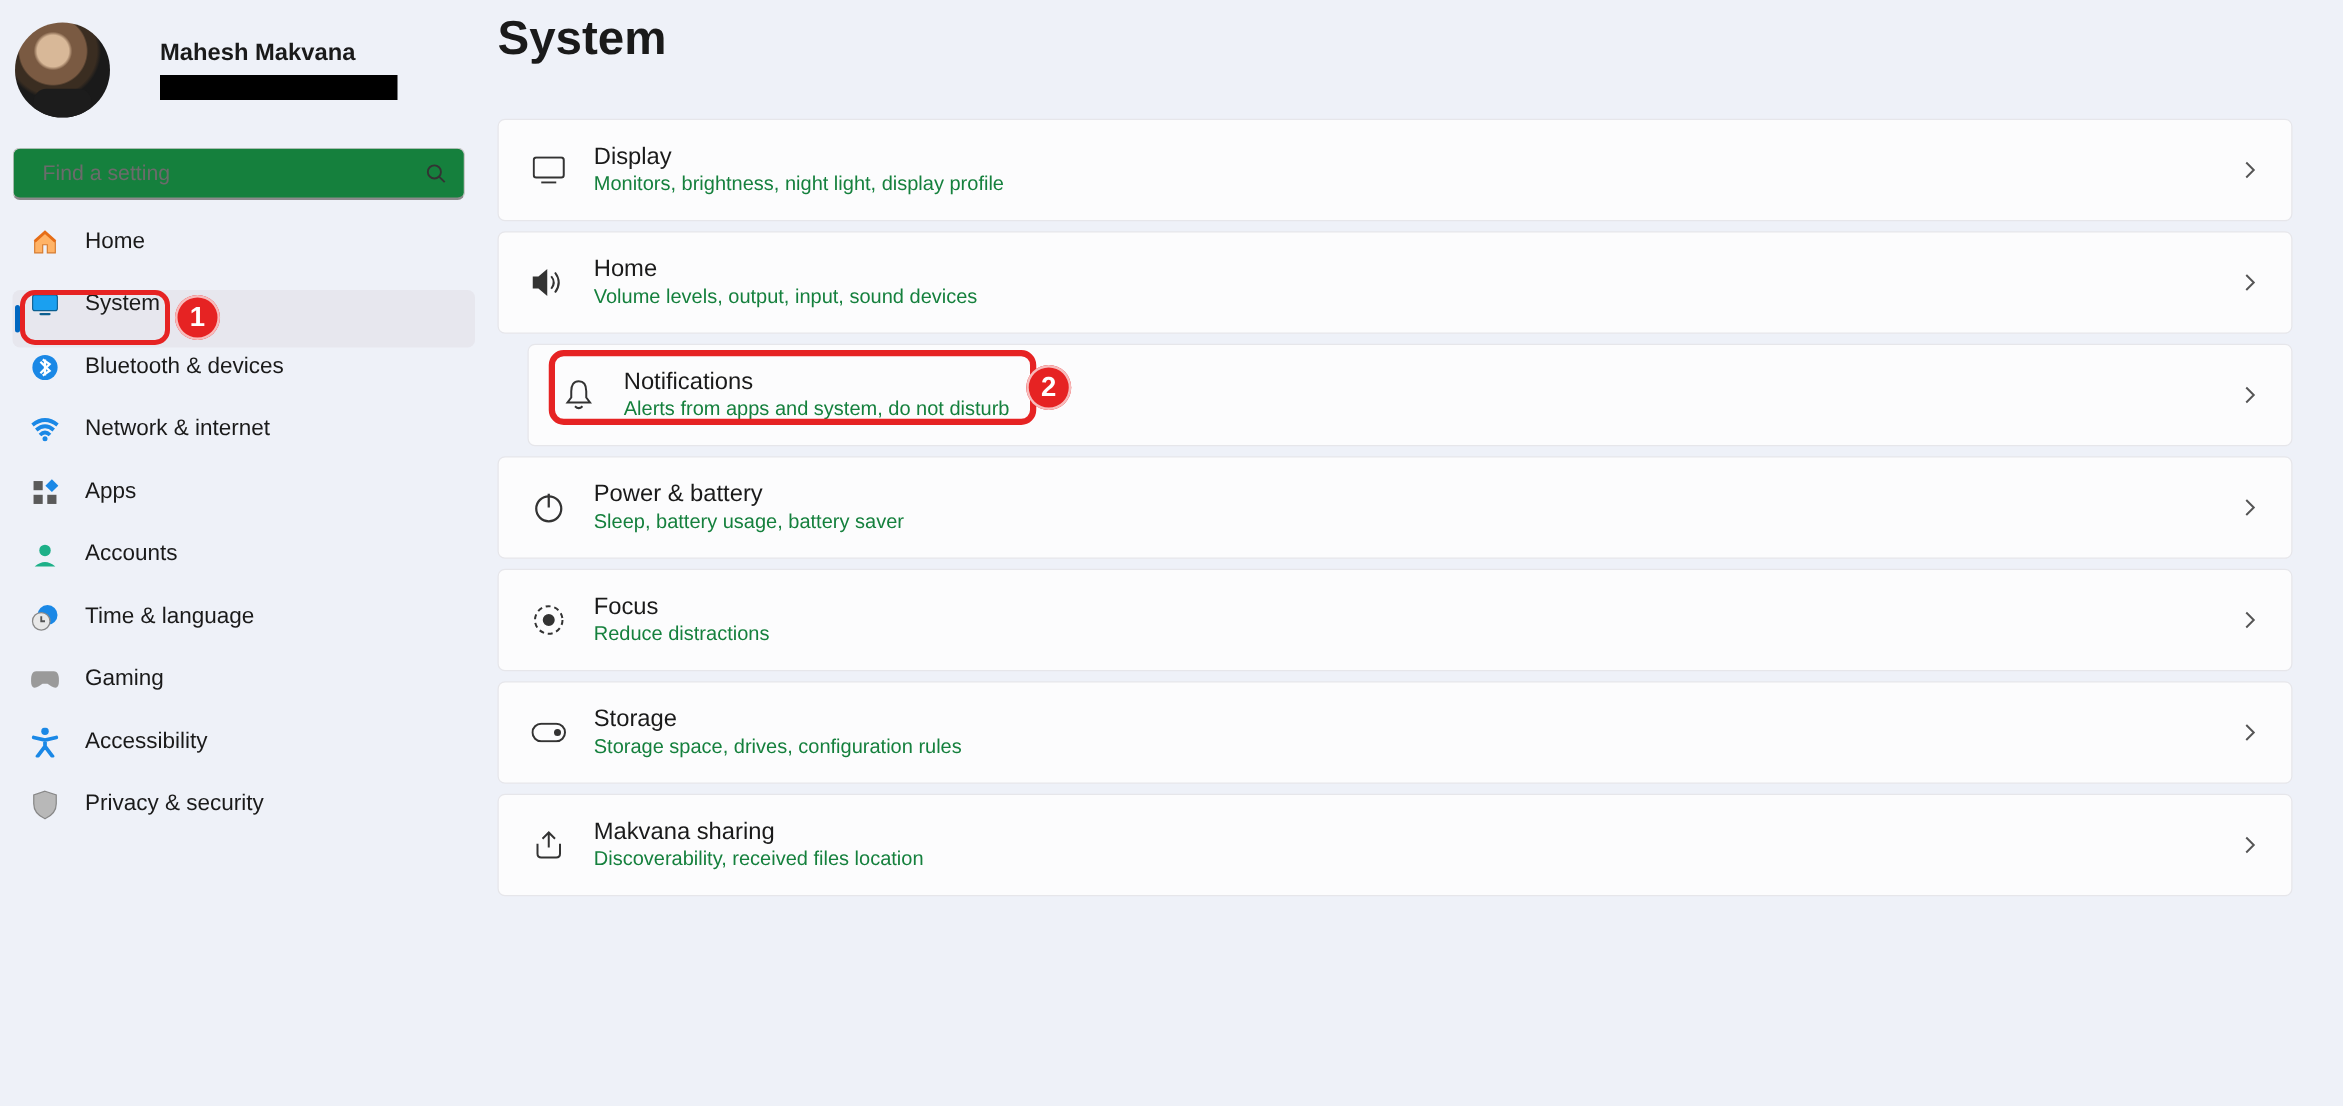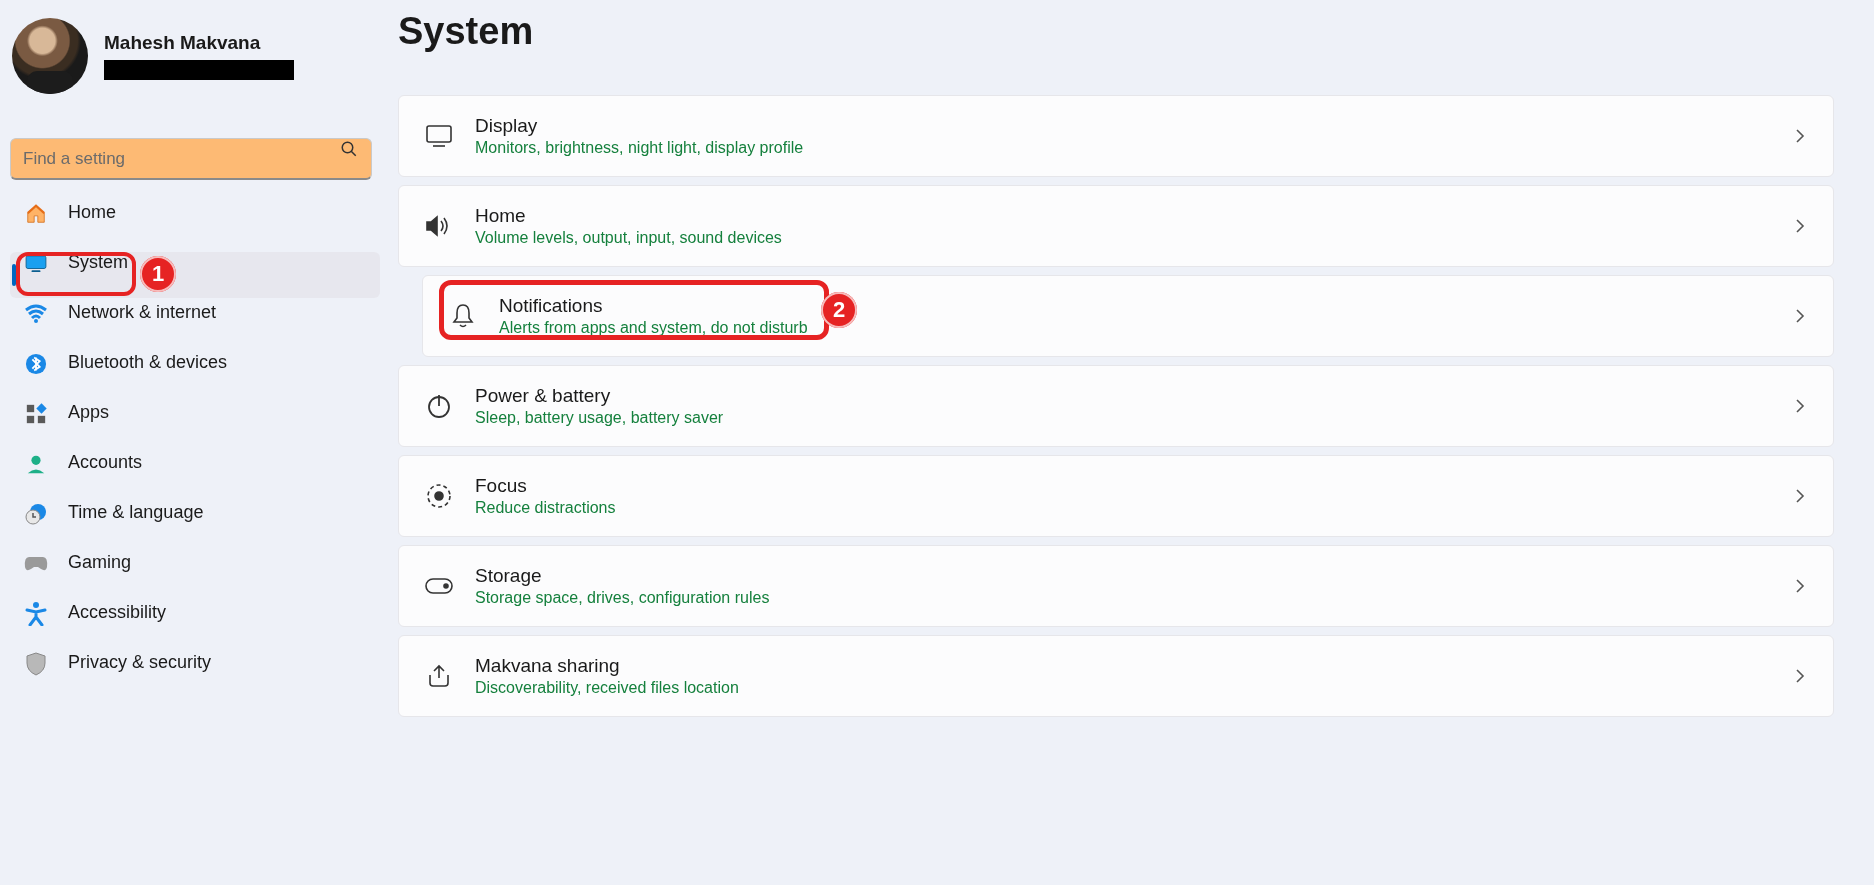--- a/index.html
+++ b/index.html
@@ -34,41 +34,40 @@
 }
 .avatar::after{
   content:"";
   position:absolute;
   bottom:0; left:20%; right:20%;
   height:30%;
   background:#1c1c1c;
   border-top-left-radius:10px;
   border-top-right-radius:10px;
 }
-.profile-text { display:flex; flex-direction:column; gap:6px;}
+.profile-text { display:flex; flex-direction:column; gap:6px;margin-left:24px;}
 .profile-name { font-size: 19px; font-weight:600; color:#1a1a1a;}
 .profile-email-redact {
   width:190px; height:20px; background:#000;
 }
 .search {
   position: relative;
   margin: 0 0 18px 0;
   width: 362px;
 }
 .search input {
   width: 100%;
   height: 42px;
   border: 1px solid #c9c9c9;
   border-bottom: 2px solid #8a8a8a;
   border-radius: 6px;
-  background: #fdba74;
-  padding: 0 44px 0 12px;
+  background: #15803d;
+  padding: 0 44px 0 23px;
   font-size: 17px;
   color: #222;
-  margin-top: 20px;
 }
 .search input::placeholder { color:#6b6b6b; }
 .search-icon {
   position:absolute; right:14px; top:50%; transform:translateY(-50%);
   color:#333;
 }
 .nav { display:flex; flex-direction:column; gap:4px;}
 .nav-item {
   display:flex; align-items:flex-start; gap:20px;
   height:46px;
@@ -182,40 +181,40 @@
             <rect x="7" y="17" width="10" height="2" rx="1" fill="#0c5f90"></rect>
           </svg>
       </span>
       <span>System</span>
       <div class="highlight-box-1"></div>
       <div class="num-badge" style="left:130px; top:4px;">1</div>
     </div>
 
     <div class="nav-item">
       <span class="nav-icon">
+        <svg width="22" height="22" viewBox="0 0 24 24">
+            <circle cx="12" cy="12" r="11" fill="#1a88e6"></circle>
+            <path d="M10 5 L16 9 L8 17 M8 7 L16 15 L10 19 M12 5 V19" fill="none" stroke="#fff" stroke-width="2"></path>
+          </svg>
+      </span>
+      <span>Bluetooth &amp; devices</span>
+    </div>
+
+    <div class="nav-item">
+      <span class="nav-icon">
         <svg width="24" height="20" viewBox="0 0 24 20">
             <path d="M2 6 Q12 -2 22 6" fill="none" stroke="#1a88e6" stroke-width="3"></path>
             <path d="M5 10 Q12 4 19 10" fill="none" stroke="#1a88e6" stroke-width="3"></path>
             <path d="M8 14 Q12 10 16 14" fill="none" stroke="#1a88e6" stroke-width="3"></path>
             <circle cx="12" cy="17" r="2" fill="#1a88e6"></circle>
           </svg>
       </span>
       <span>Network &amp; internet</span>
     </div>
 
-    <div class="nav-item">
-      <span class="nav-icon">
-        <svg width="22" height="22" viewBox="0 0 24 24">
-            <circle cx="12" cy="12" r="11" fill="#1a88e6"></circle>
-            <path d="M10 5 L16 9 L8 17 M8 7 L16 15 L10 19 M12 5 V19" fill="none" stroke="#fff" stroke-width="2"></path>
-          </svg>
-      </span>
-      <span>Bluetooth &amp; devices</span>
-    </div>
-
 
     <div class="nav-item">
       <span class="nav-icon">
         <svg width="22" height="22" viewBox="0 0 24 24">
             <rect x="2" y="2" width="8" height="8" fill="#5a5a5a"></rect>
             <rect x="14" y="2" width="8" height="8" fill="#1a88e6" transform="rotate(45 18 6)"></rect>
             <rect x="2" y="14" width="8" height="8" fill="#5a5a5a"></rect>
             <rect x="14" y="14" width="8" height="8" fill="#5a5a5a"></rect>
           </svg>
       </span>

